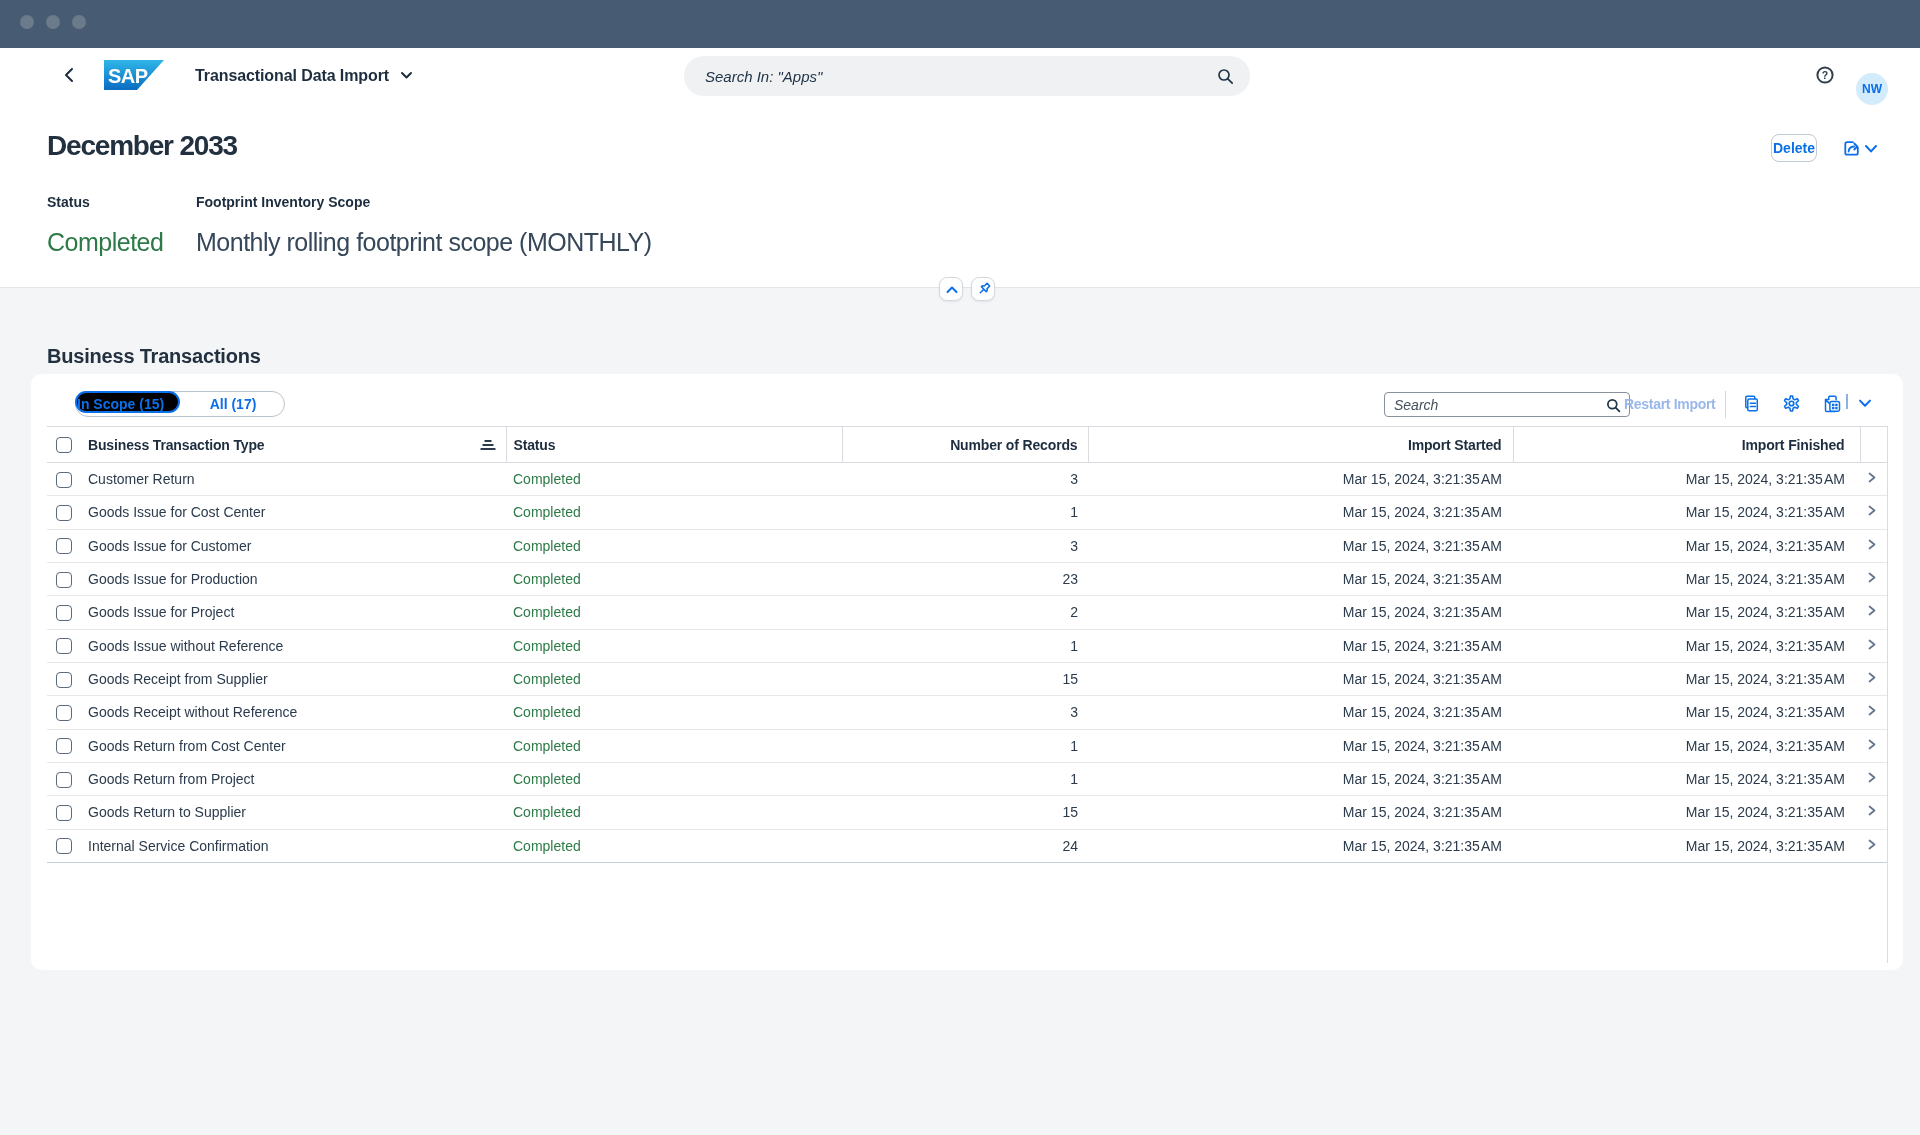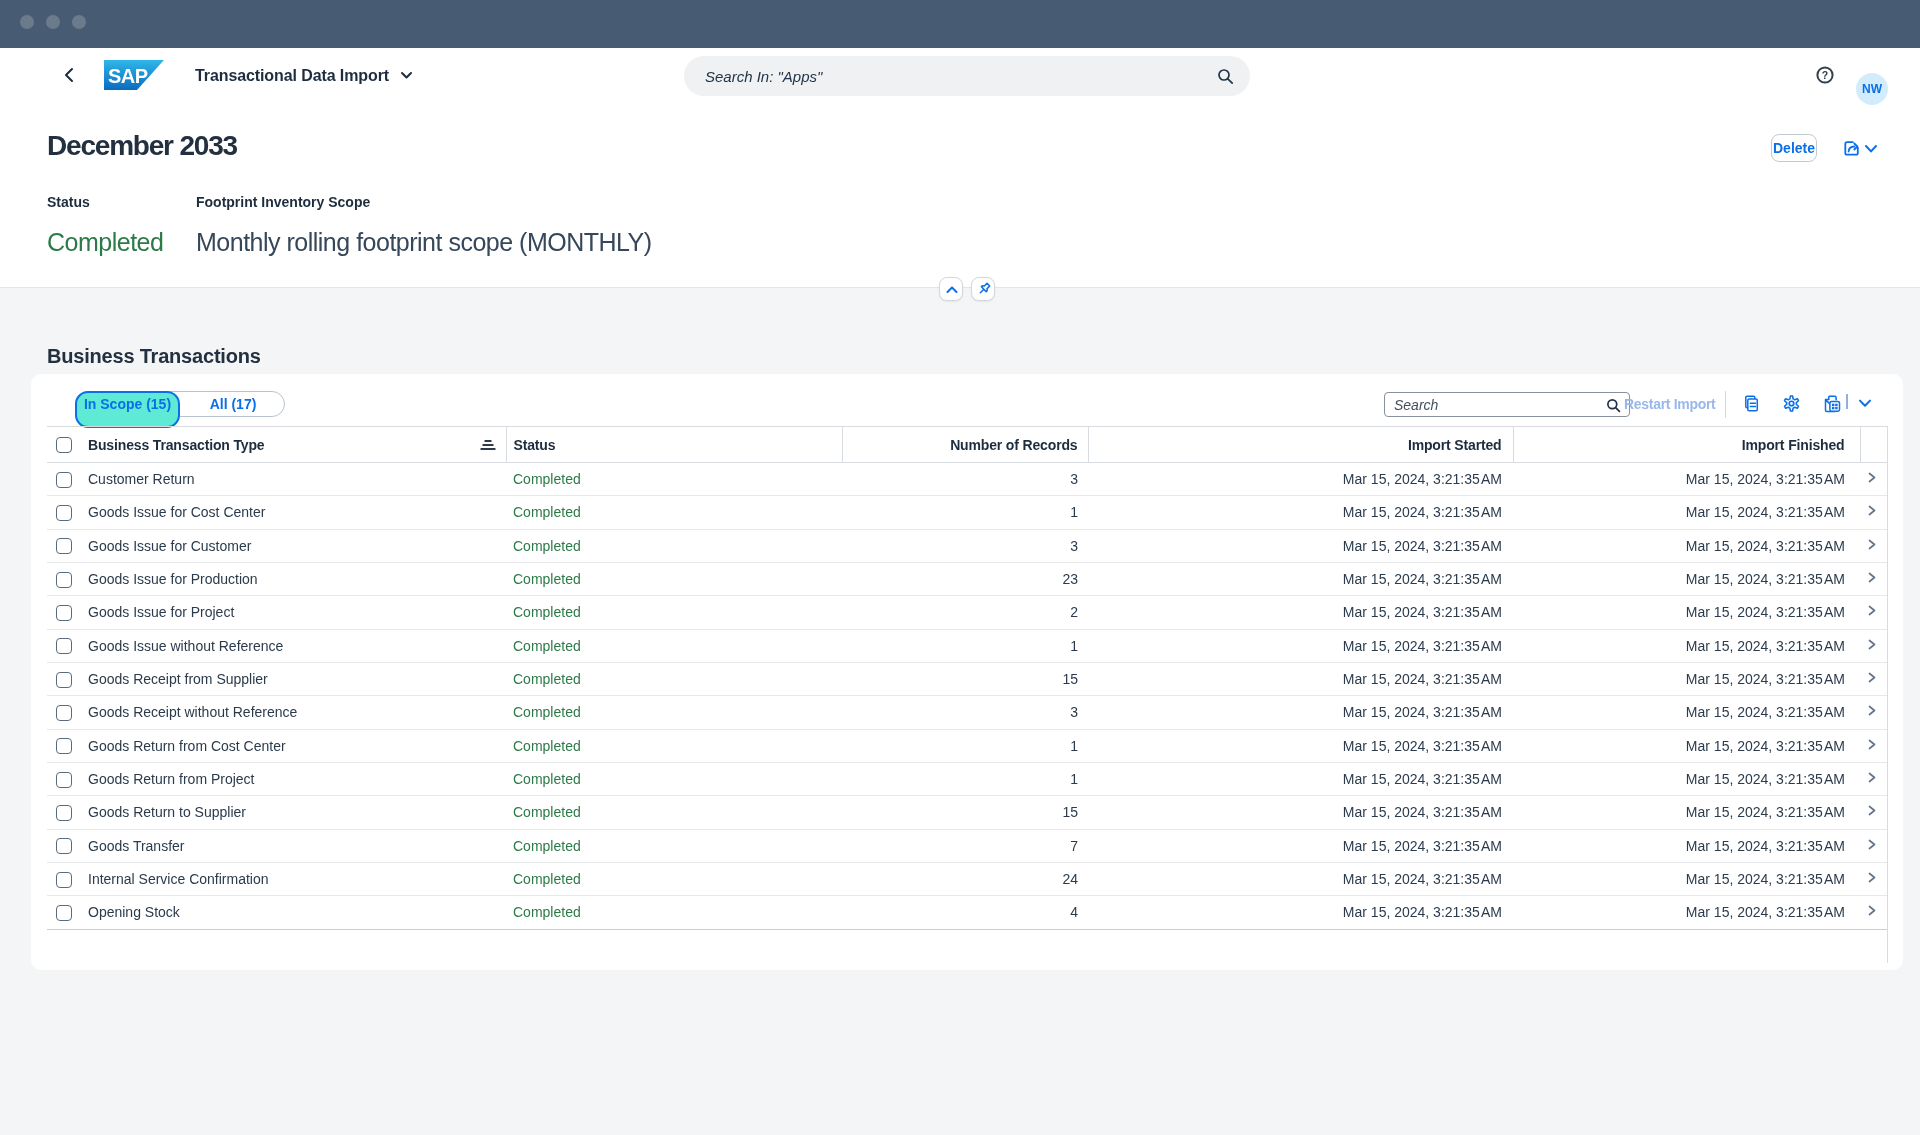--- a/index.html
+++ b/index.html
@@ -30,21 +30,21 @@
 #status-val{color:#2c7a47}
 #scope-val{color:#36475a}
 
 .midbtn{position:absolute;top:277px;width:24px;height:24px;background:#fff;border:1px solid #d3d8dd;border-radius:8px;box-shadow:0 1px 2px rgba(34,54,73,.08)}
 .midbtn svg{position:absolute;left:4px;top:4px}
 
 #bt-title{position:absolute;left:47px;top:345px;font-size:20px;font-weight:700;color:#22303f;letter-spacing:-0.2px}
 #card{position:absolute;left:31px;top:374px;width:1872px;height:596px;background:#fff;border-radius:10px}
 
 #seg{position:absolute;left:44px;top:17px;width:210px;height:26px;border:1px solid #bac3cb;border-radius:13px;background:#fff}
-#seg .s1{position:absolute;left:-1px;top:-1px;width:105px;height:37px;border:2px solid #0a6fe8;border-radius:13px;background:#5eead4;text-align:center;line-height:22px;font-size:14px;font-weight:700;color:#0a6fe8}
+#seg .s1{position:absolute;left:-1px;top:-1px;width:105px;height:22px;border:2px solid #0a6fe8;border-radius:13px;background:#000000;text-align:left;line-height:22px;font-size:14px;font-weight:700;color:#0a6fe8}
 #seg .s2{position:absolute;left:104px;top:0px;width:106px;height:24px;text-align:center;line-height:24px;font-size:14px;font-weight:700;color:#0a6fe8}
 #tsearch{position:absolute;left:1353px;top:18px;width:246px;height:25px;border:1px solid #89919a;border-radius:4px;background:#fff}
 #tsearch .ph{position:absolute;left:9px;top:4px;font-size:14px;font-style:italic;color:#44505c}
 #tsearch svg{position:absolute;right:8px;top:5px}
 #restart{position:absolute;left:1593px;top:22px;font-size:14px;font-weight:700;color:#9ab7ea;letter-spacing:-0.3px}
 #tsep{position:absolute;left:1694px;top:17px;width:1px;height:27px;background:#d4d9de}
 .tic{position:absolute;top:21px}
 
 #tbl{position:absolute;left:16px;top:52px;width:1840px;border-collapse:collapse;table-layout:fixed}
 #tbl col.w0{width:33px}#tbl col.w1{width:426px}#tbl col.w2{width:336px}#tbl col.w3{width:246px}#tbl col.w4{width:425px}#tbl col.w5{width:347px}#tbl col.w6{width:27px}
@@ -329,45 +329,23 @@
           <td class="c-status"><span class="green">Completed</span></td>
           <td class="c-num">15</td>
           <td class="c-date">Mar 15, 2024, 3:21:35 AM</td>
           <td class="c-date2">Mar 15, 2024, 3:21:35 AM</td>
           <td class="c-nav"><svg width="12" height="13" viewBox="0 0 12 13" style="margin-right:4px">
               <path d="M3.5 2.5 L8.5 6.5 L3.5 10.5" fill="none" stroke="#64748b" stroke-width="1.7" stroke-linecap="round" stroke-linejoin="round"></path>
             </svg></td>
         </tr>
 <tr class="dr">
           <td class="c-cb"><span class="cb"></span></td>
-          <td class="c-type">Goods Transfer</td>
-          <td class="c-status"><span class="green">Completed</span></td>
-          <td class="c-num">7</td>
-          <td class="c-date">Mar 15, 2024, 3:21:35 AM</td>
-          <td class="c-date2">Mar 15, 2024, 3:21:35 AM</td>
-          <td class="c-nav"><svg width="12" height="13" viewBox="0 0 12 13" style="margin-right:4px">
-              <path d="M3.5 2.5 L8.5 6.5 L3.5 10.5" fill="none" stroke="#64748b" stroke-width="1.7" stroke-linecap="round" stroke-linejoin="round"></path>
-            </svg></td>
-        </tr>
-<tr class="dr">
-          <td class="c-cb"><span class="cb"></span></td>
           <td class="c-type">Internal Service Confirmation</td>
           <td class="c-status"><span class="green">Completed</span></td>
           <td class="c-num">24</td>
-          <td class="c-date">Mar 15, 2024, 3:21:35 AM</td>
-          <td class="c-date2">Mar 15, 2024, 3:21:35 AM</td>
-          <td class="c-nav"><svg width="12" height="13" viewBox="0 0 12 13" style="margin-right:4px">
-              <path d="M3.5 2.5 L8.5 6.5 L3.5 10.5" fill="none" stroke="#64748b" stroke-width="1.7" stroke-linecap="round" stroke-linejoin="round"></path>
-            </svg></td>
-        </tr>
-<tr class="dr">
-          <td class="c-cb"><span class="cb"></span></td>
-          <td class="c-type">Opening Stock</td>
-          <td class="c-status"><span class="green">Completed</span></td>
-          <td class="c-num">4</td>
           <td class="c-date">Mar 15, 2024, 3:21:35 AM</td>
           <td class="c-date2">Mar 15, 2024, 3:21:35 AM</td>
           <td class="c-nav"><svg width="12" height="13" viewBox="0 0 12 13" style="margin-right:4px">
               <path d="M3.5 2.5 L8.5 6.5 L3.5 10.5" fill="none" stroke="#64748b" stroke-width="1.7" stroke-linecap="round" stroke-linejoin="round"></path>
             </svg></td>
         </tr>
 
   </tbody>
     </table>
   <div id="tblright"></div>

